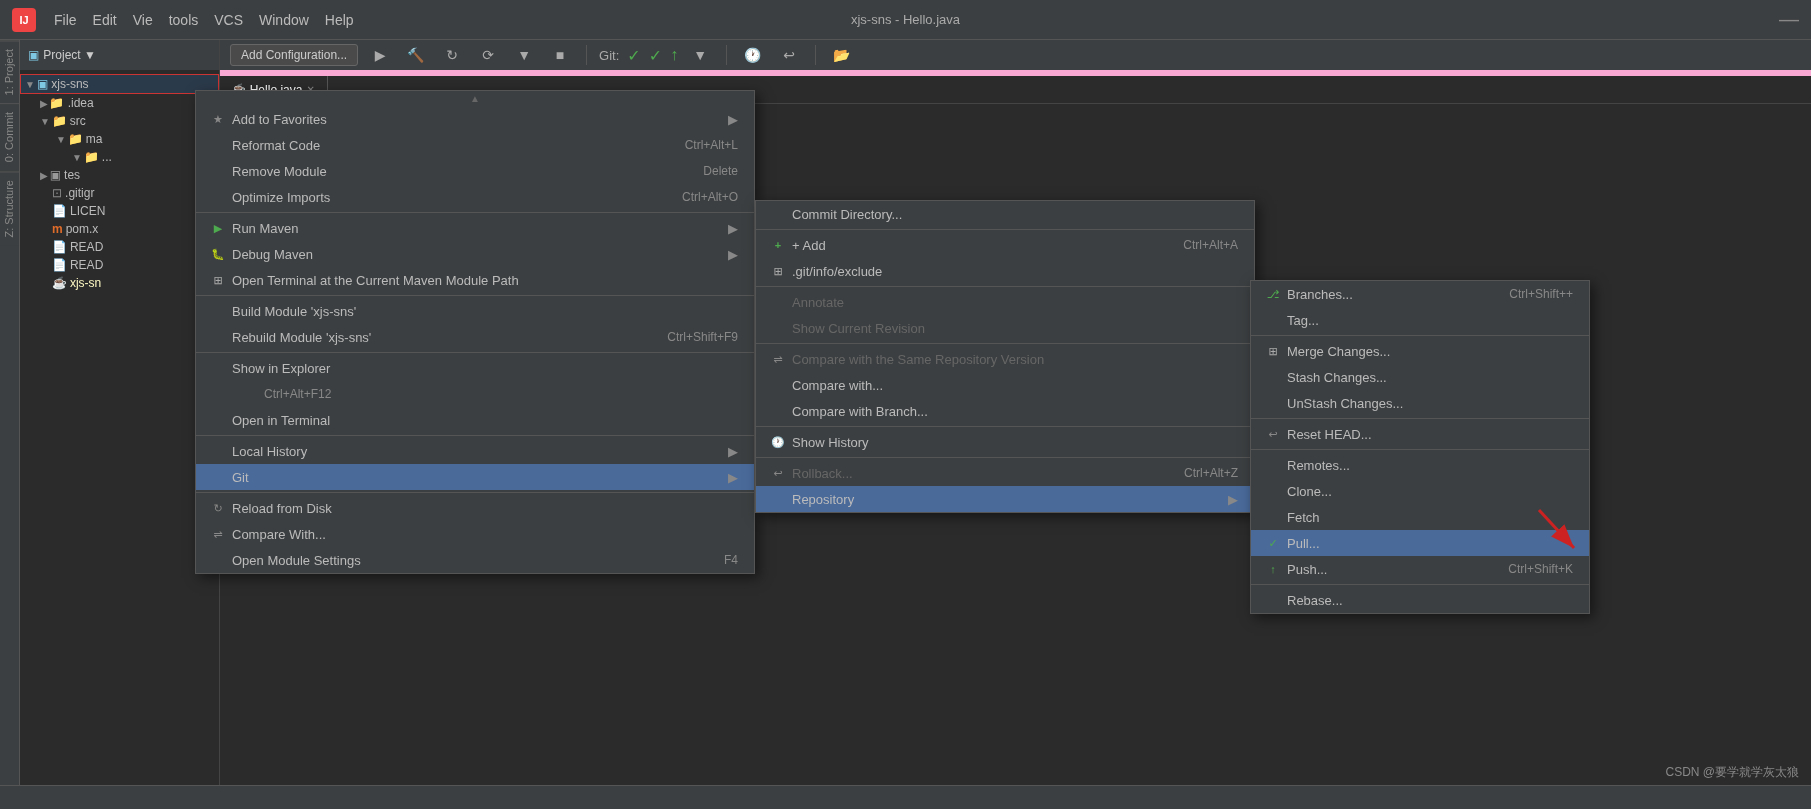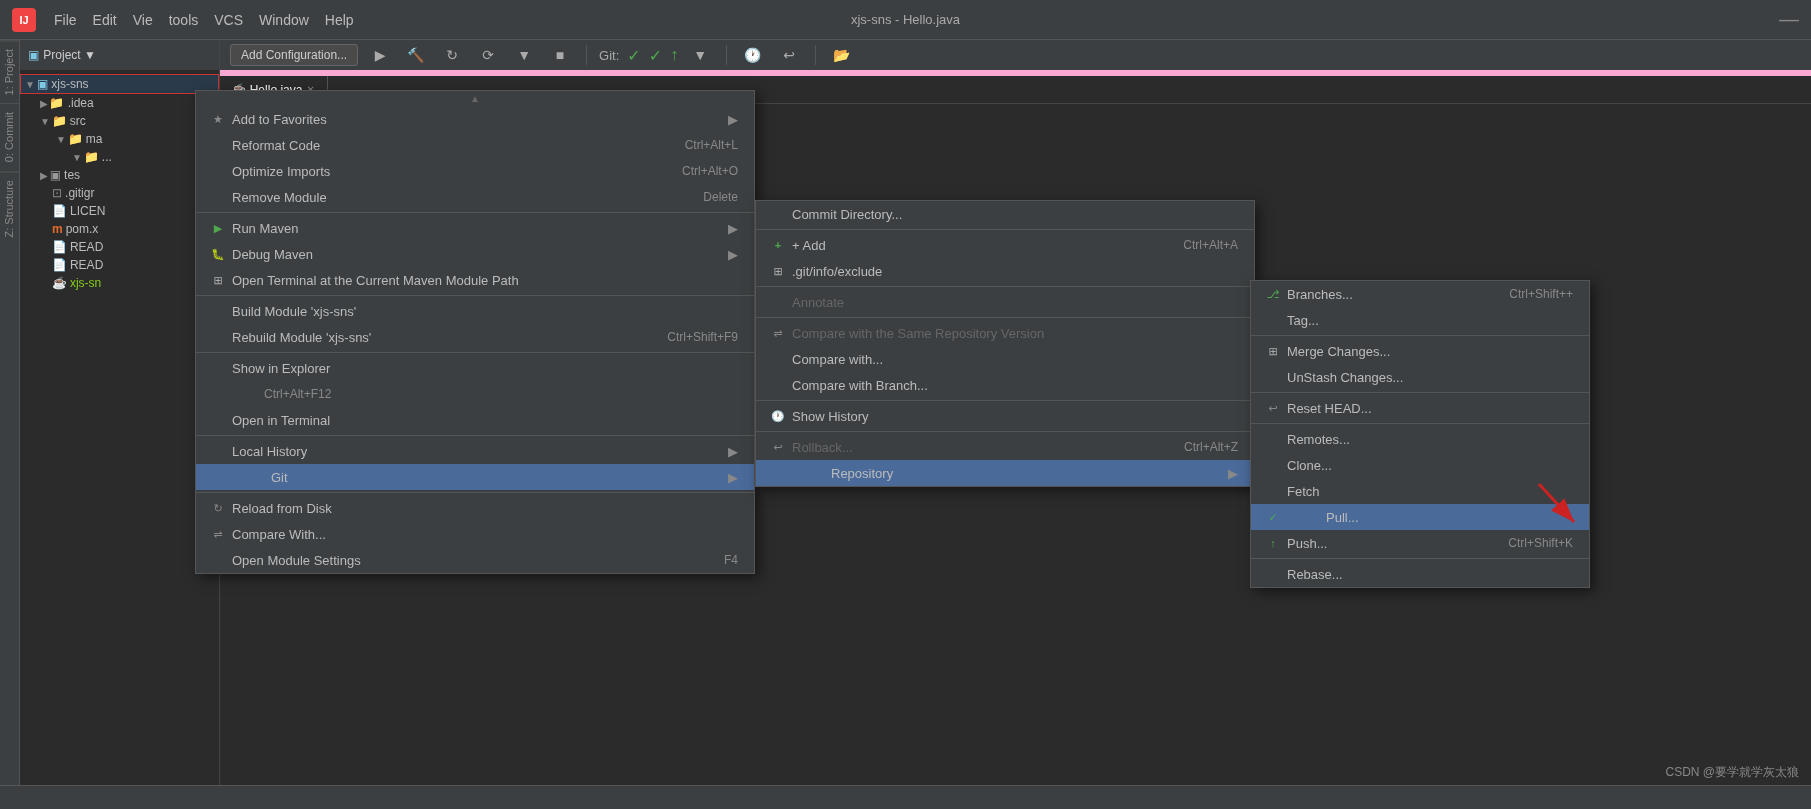--- a/index.html
+++ b/index.html
@@ -141,21 +141,21 @@
       z-index: 100;
     }
     .menu-item {
       display: flex;
       align-items: center;
       padding: 5px 16px 5px 12px;
       cursor: pointer;
       white-space: nowrap;
       position: relative;
     }
-    .menu-item.highlighted { background: #4a6a9a; gap: 39px; }
+    .menu-item.highlighted { background: #4a6a9a; }
     .menu-item.disabled { color: #666; cursor: default; }
     .menu-item .label { flex: 1; }
     .menu-item .shortcut {
       color: #888;
       font-size: 12px;
       margin-left: 32px;
     }
     .menu-item .arrow { color: #888; margin-left: 8px; }
     .menu-separator {
       height: 1px;
@@ -304,21 +304,21 @@
       <span>READ</span>
     </div>
     <div class="tree-item" style="padding-left:20px;">
       <span style="width:12px; display:inline-block;"></span>
       <span class="file-icon md">📄</span>
       <span>READ</span>
     </div>
     <div class="tree-item" style="padding-left:20px;">
       <span style="width:12px; display:inline-block;"></span>
       <span class="file-icon java">☕</span>
-      <span style="color:#84cc16;">xjs-sn</span>
+      <span style="color:#fef9c3;">xjs-sn</span>
     </div>
   </div>
 </div>
 
 <div style="position:absolute; top:40px; left:220px; right:0; height:36px; background:#3c3f41; display:flex; align-items:center; padding:0 10px; gap:8px; border-bottom:6px solid #f9a8d4; z-index:5;">
 
   <div style="background:#4a4a4a; border:1px solid #666; border-radius:3px; padding:3px 10px; font-size:12px; color:#ccc; cursor:pointer;">
     <span>Add Configuration...</span>
   </div>
   <div class="toolbar-btn">▶</div>
@@ -358,27 +358,27 @@
     <span class="label">Add to Favorites</span>
     <span class="arrow">▶</span>
   </div>
   <div class="menu-item">
     <span class="menu-item-icon"></span>
     <span class="label">Reformat Code</span>
     <span class="shortcut">Ctrl+Alt+L</span>
   </div>
   <div class="menu-item">
     <span class="menu-item-icon"></span>
+    <span class="label">Remove Module</span>
+    <span class="shortcut">Delete</span>
+  </div>
+  <div class="menu-item">
+    <span class="menu-item-icon"></span>
     <span class="label">Optimize Imports</span>
     <span class="shortcut">Ctrl+Alt+O</span>
-  </div>
-  <div class="menu-item">
-    <span class="menu-item-icon"></span>
-    <span class="label">Remove Module</span>
-    <span class="shortcut">Delete</span>
   </div>
   <div class="menu-separator"></div>
   <div class="menu-item">
     <span class="menu-item-icon" style="color:#4eaa4e;">▶</span>
     <span class="label">Run Maven</span>
     <span class="arrow">▶</span>
   </div>
   <div class="menu-item">
     <span class="menu-item-icon" style="color:#56a8e8;">🐛</span>
     <span class="label">Debug Maven</span>
@@ -450,20 +450,24 @@
     <span class="shortcut">Ctrl+Alt+A</span>
   </div>
   <div class="menu-item">
     <span class="menu-item-icon" style="color:#aaa;">⊞</span>
     <span class="label">.git/info/exclude</span>
   </div>
   <div class="menu-separator"></div>
   <div class="menu-item disabled">
     <span class="menu-item-icon"></span>
     <span class="label">Annotate</span>
+  </div>
+  <div class="menu-item disabled">
+    <span class="menu-item-icon"></span>
+    <span class="label">Show Current Revision</span>
   </div>
   <div class="menu-separator"></div>
   <div class="menu-item disabled">
     <span class="menu-item-icon">⇌</span>
     <span class="label">Compare with the Same Repository Version</span>
   </div>
   <div class="menu-item">
     <span class="menu-item-icon"></span>
     <span class="label">Compare with...</span>
   </div>
@@ -496,20 +500,24 @@
     <span class="shortcut">Ctrl+Shift++</span>
   </div>
   <div class="menu-item">
     <span class="menu-item-icon"></span>
     <span class="label">Tag...</span>
   </div>
   <div class="menu-separator"></div>
   <div class="menu-item">
     <span class="menu-item-icon" style="color:#aaa;">⊞</span>
     <span class="label">Merge Changes...</span>
+  </div>
+  <div class="menu-item">
+    <span class="menu-item-icon"></span>
+    <span class="label">Stash Changes...</span>
   </div>
   <div class="menu-item">
     <span class="menu-item-icon"></span>
     <span class="label">UnStash Changes...</span>
   </div>
   <div class="menu-separator"></div>
   <div class="menu-item">
     <span class="menu-item-icon">↩</span>
     <span class="label">Reset HEAD...</span>
   </div>

